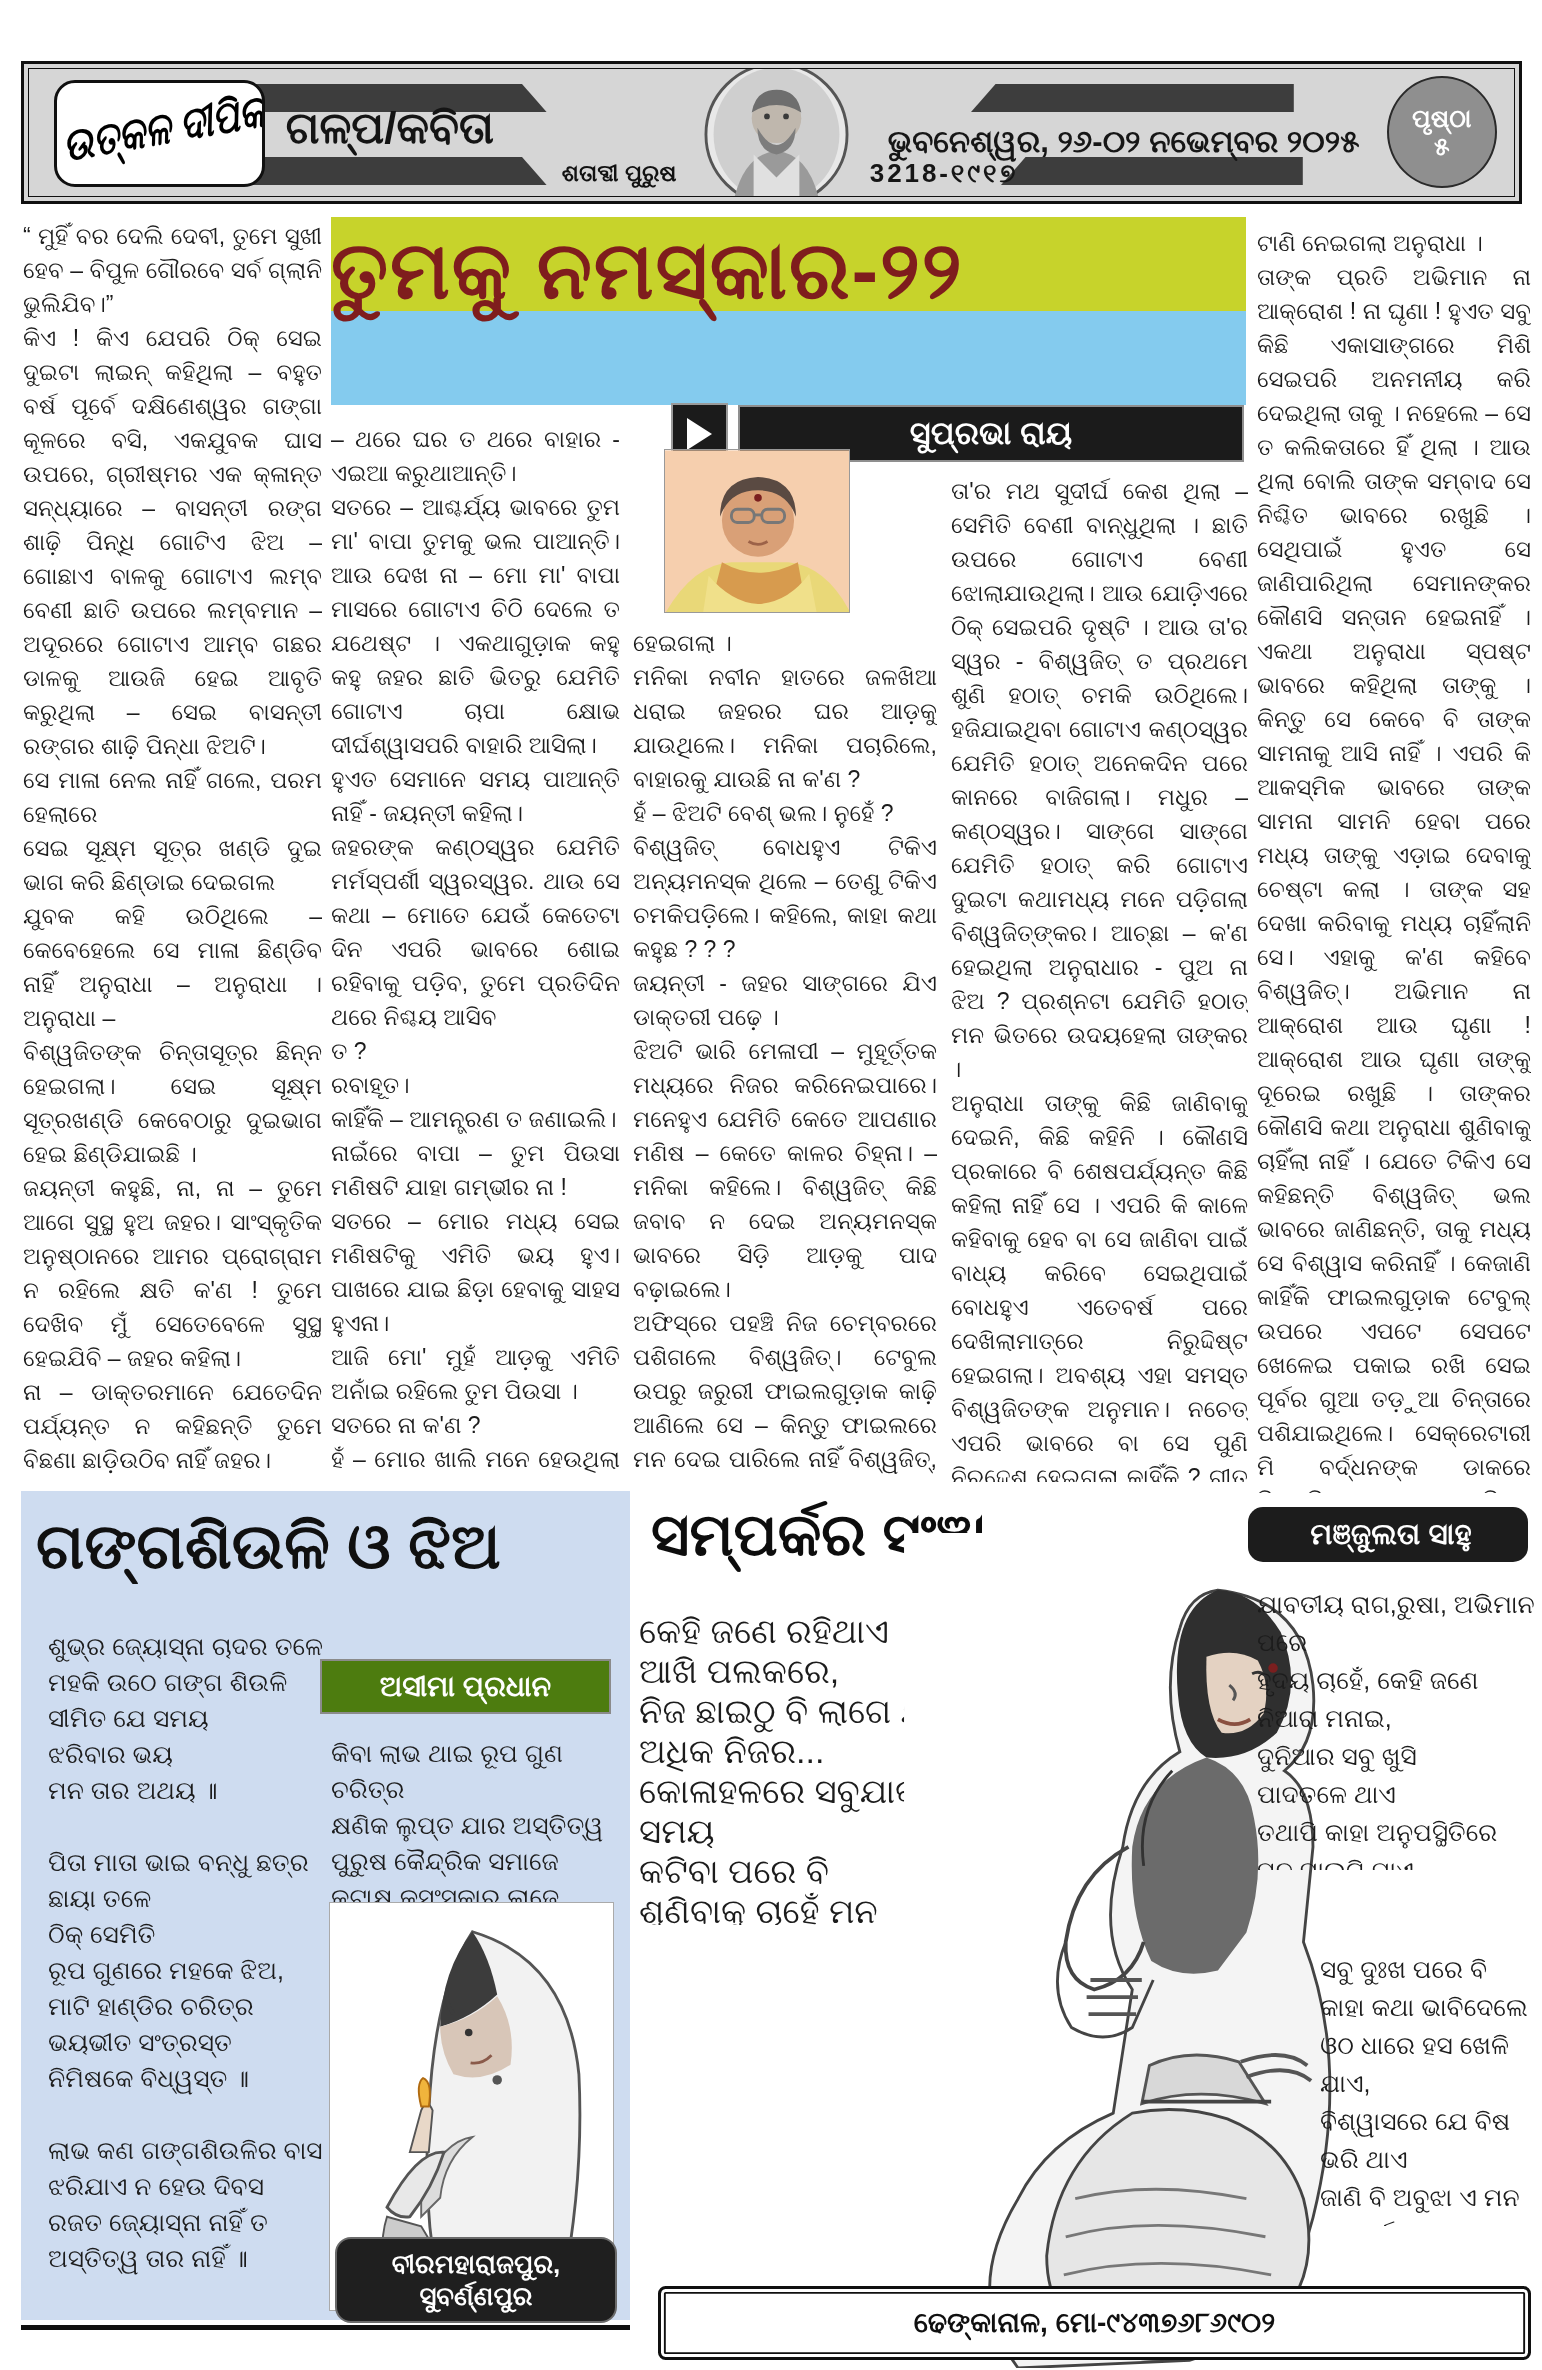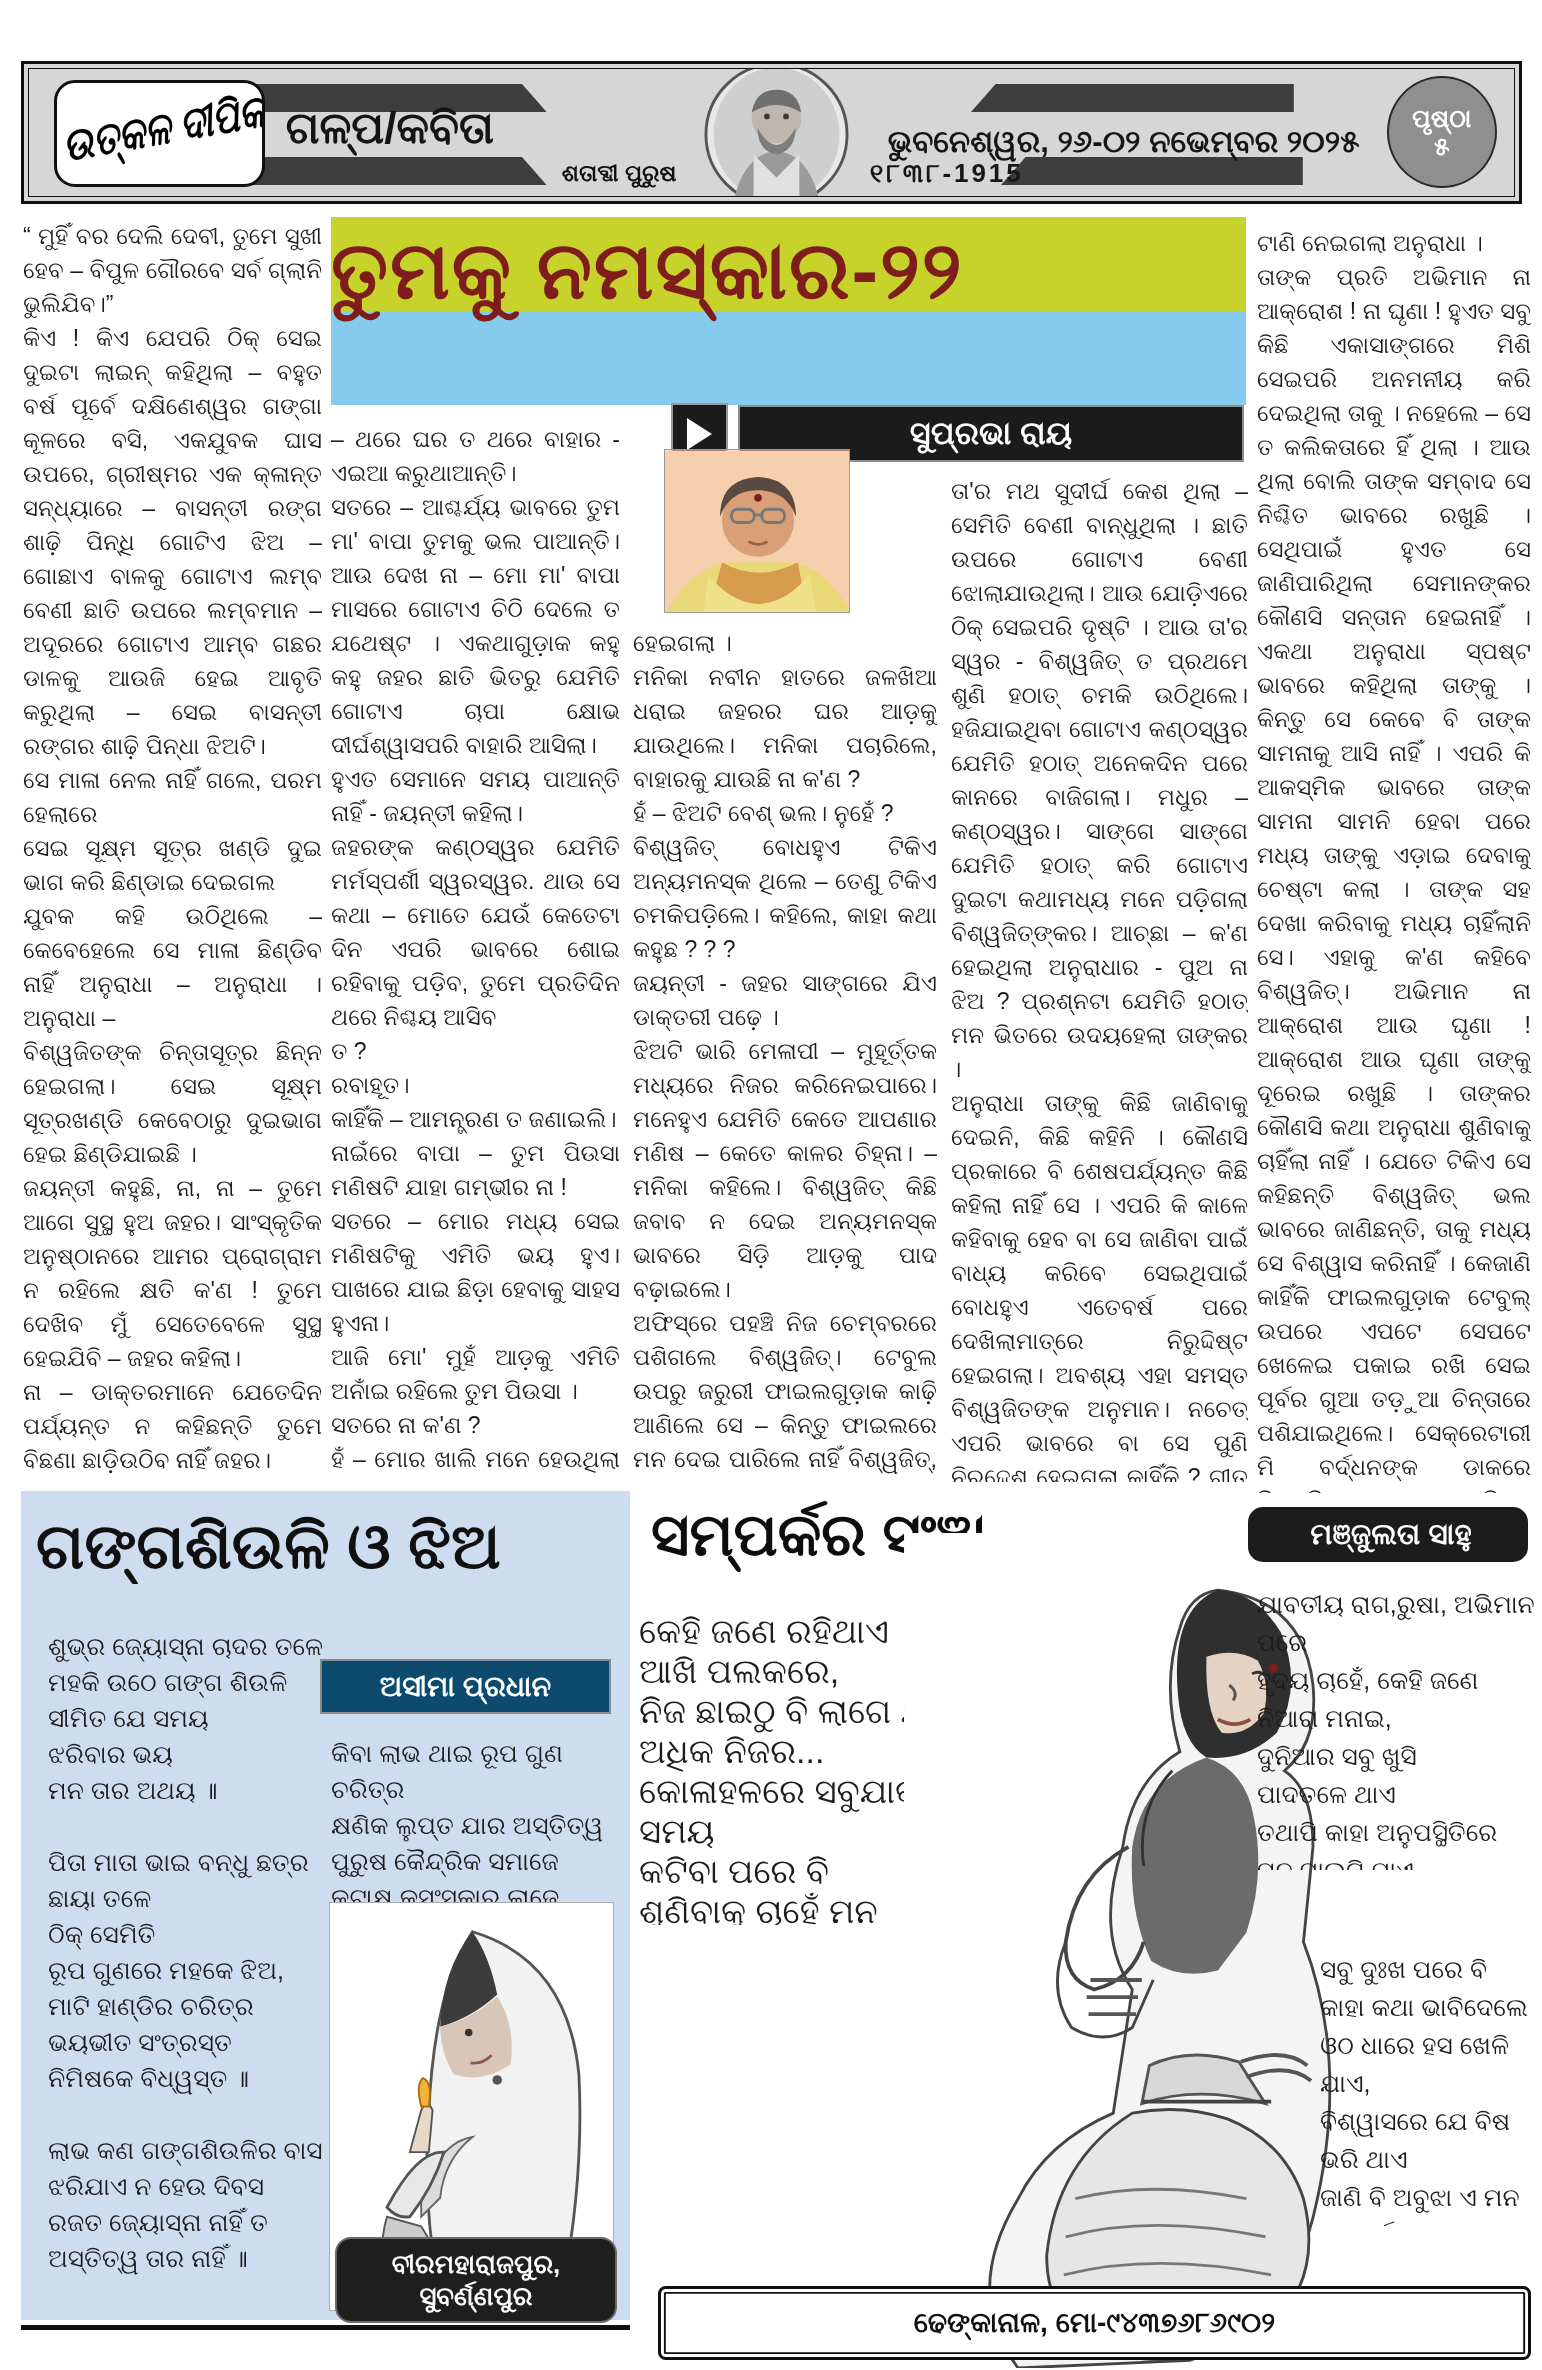--- a/index.html
+++ b/index.html
@@ -42,21 +42,21 @@
   #author-photo{left:664px;top:449px;width:186px;height:164px;border:1px solid #999;overflow:hidden;}
   #col2{left:331px;top:422px;width:289px;height:1060px;}
   #col3{left:633px;top:626px;width:304px;height:856px;}
   #col4{left:951px;top:474px;width:297px;height:1008px;}
   #col5{left:1257px;top:226px;width:274px;height:1267px;}
   
   #blue-block{left:21px;top:1491px;width:609px;height:829px;background:#cedcf0;}
   #poem-left-title{left:36px;top:1510px;width:580px;font-size:63px;font-weight:bold;color:#101010;white-space:nowrap;overflow:hidden;}
   .poemtext{font-size:25px;line-height:36px;white-space:pre-line;overflow:hidden;}
   #poem-left-col{left:48px;top:1628px;width:276px;height:689px;}
-  #poet-left-box{left:320px;top:1659px;width:291px;height:55px;background:#0c4a6e;border:2.9px solid #8b8b8b;
+  #poet-left-box{left:320px;top:1659px;width:291px;height:55px;background:#4d7c0f;border:2.9px solid #8b8b8b;
                  color:#fff;display:flex;align-items:center;justify-content:center;font-size:28.5px;font-weight:bold;}
   #poem-left-stanza-right{left:331px;top:1735px;width:285px;height:171px;}
   #prayer-illustration{left:329px;top:1902px;width:285px;height:409px;background:#ffffff;border:1px solid #aaa;overflow:hidden;}
   #address-box{left:335px;top:2237px;width:282px;height:86px;background:#1f1f1f;border:2.9px solid #6b6b6b;
                border-radius:16px;color:#fff;display:flex;align-items:center;justify-content:center;
                text-align:center;font-size:26px;font-weight:bold;line-height:32px;white-space:pre-line;}
   #blue-rule{left:21px;top:2325px;width:609px;height:4.8px;background:#101010;}
   
   #poem-mid-title{left:651px;top:1501px;width:533px;font-size:59px;font-weight:bold;color:#0d0d0d;white-space:nowrap;}
   #poem-mid-text{left:639px;top:1611px;width:314px;height:314px;font-size:34px;line-height:40px;}
@@ -98,21 +98,21 @@
           <circle cx="76" cy="58" r="26" fill="#bfb7ad"></circle>
           <path d="M50 52 Q54 28 76 28 Q98 28 102 52 Q90 44 76 44 Q62 44 50 52Z" fill="#6e6e6e"></path>
           <path d="M56 68 Q76 104 96 68 Q96 92 76 96 Q56 92 56 68Z" fill="#7d7d7d"></path>
           <circle cx="66" cy="56" r="3" fill="#3a3a3a"></circle>
           <circle cx="86" cy="56" r="3" fill="#3a3a3a"></circle>
         </svg>
       </div>
 
       <div id="dateline">ଭୁବନେଶ୍ୱର, ୨୬-୦୨ ନଭେମ୍ବର ୨୦୨୫</div>
       <div id="century-man">ଶତାବ୍ଦୀ ପୁରୁଷ</div>
-      <div id="years">୧୮୩୮-1915</div>
+      <div id="years">3218-୧୯୧୭</div>
 
       <div id="page-circle">
         <span>ପୃଷ୍ଠା</span>
         <span>୫</span>
       </div>
     </div>
   </div>
 
   <div class="abs" id="headline-block">
     <div id="headline-top"></div>

